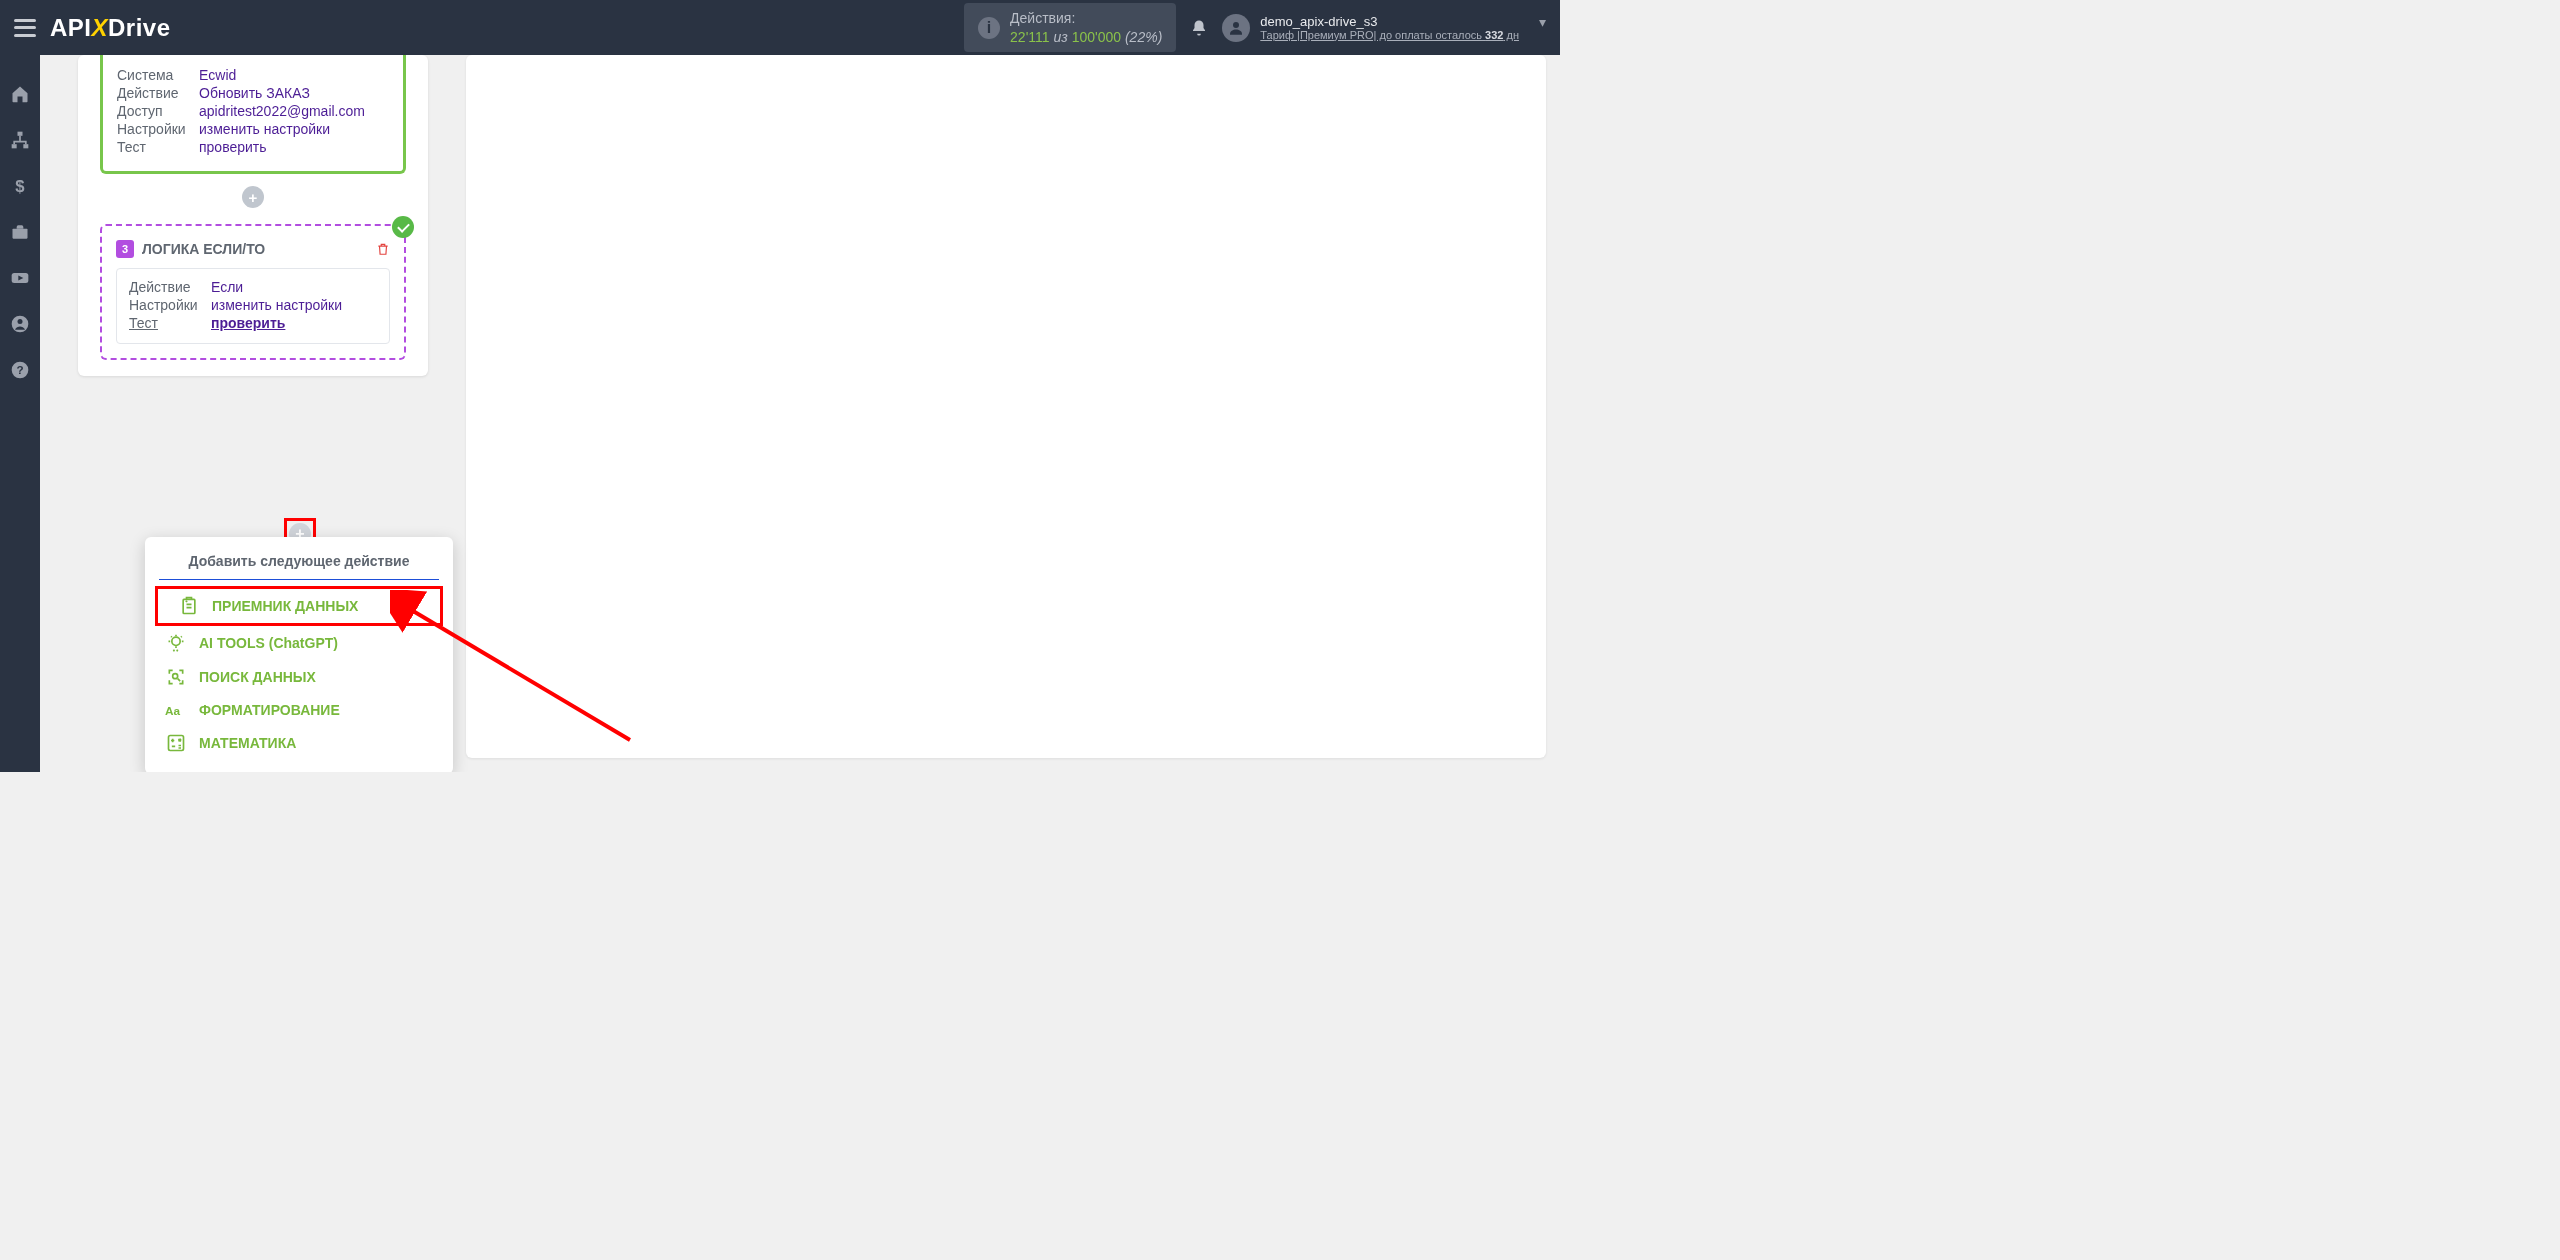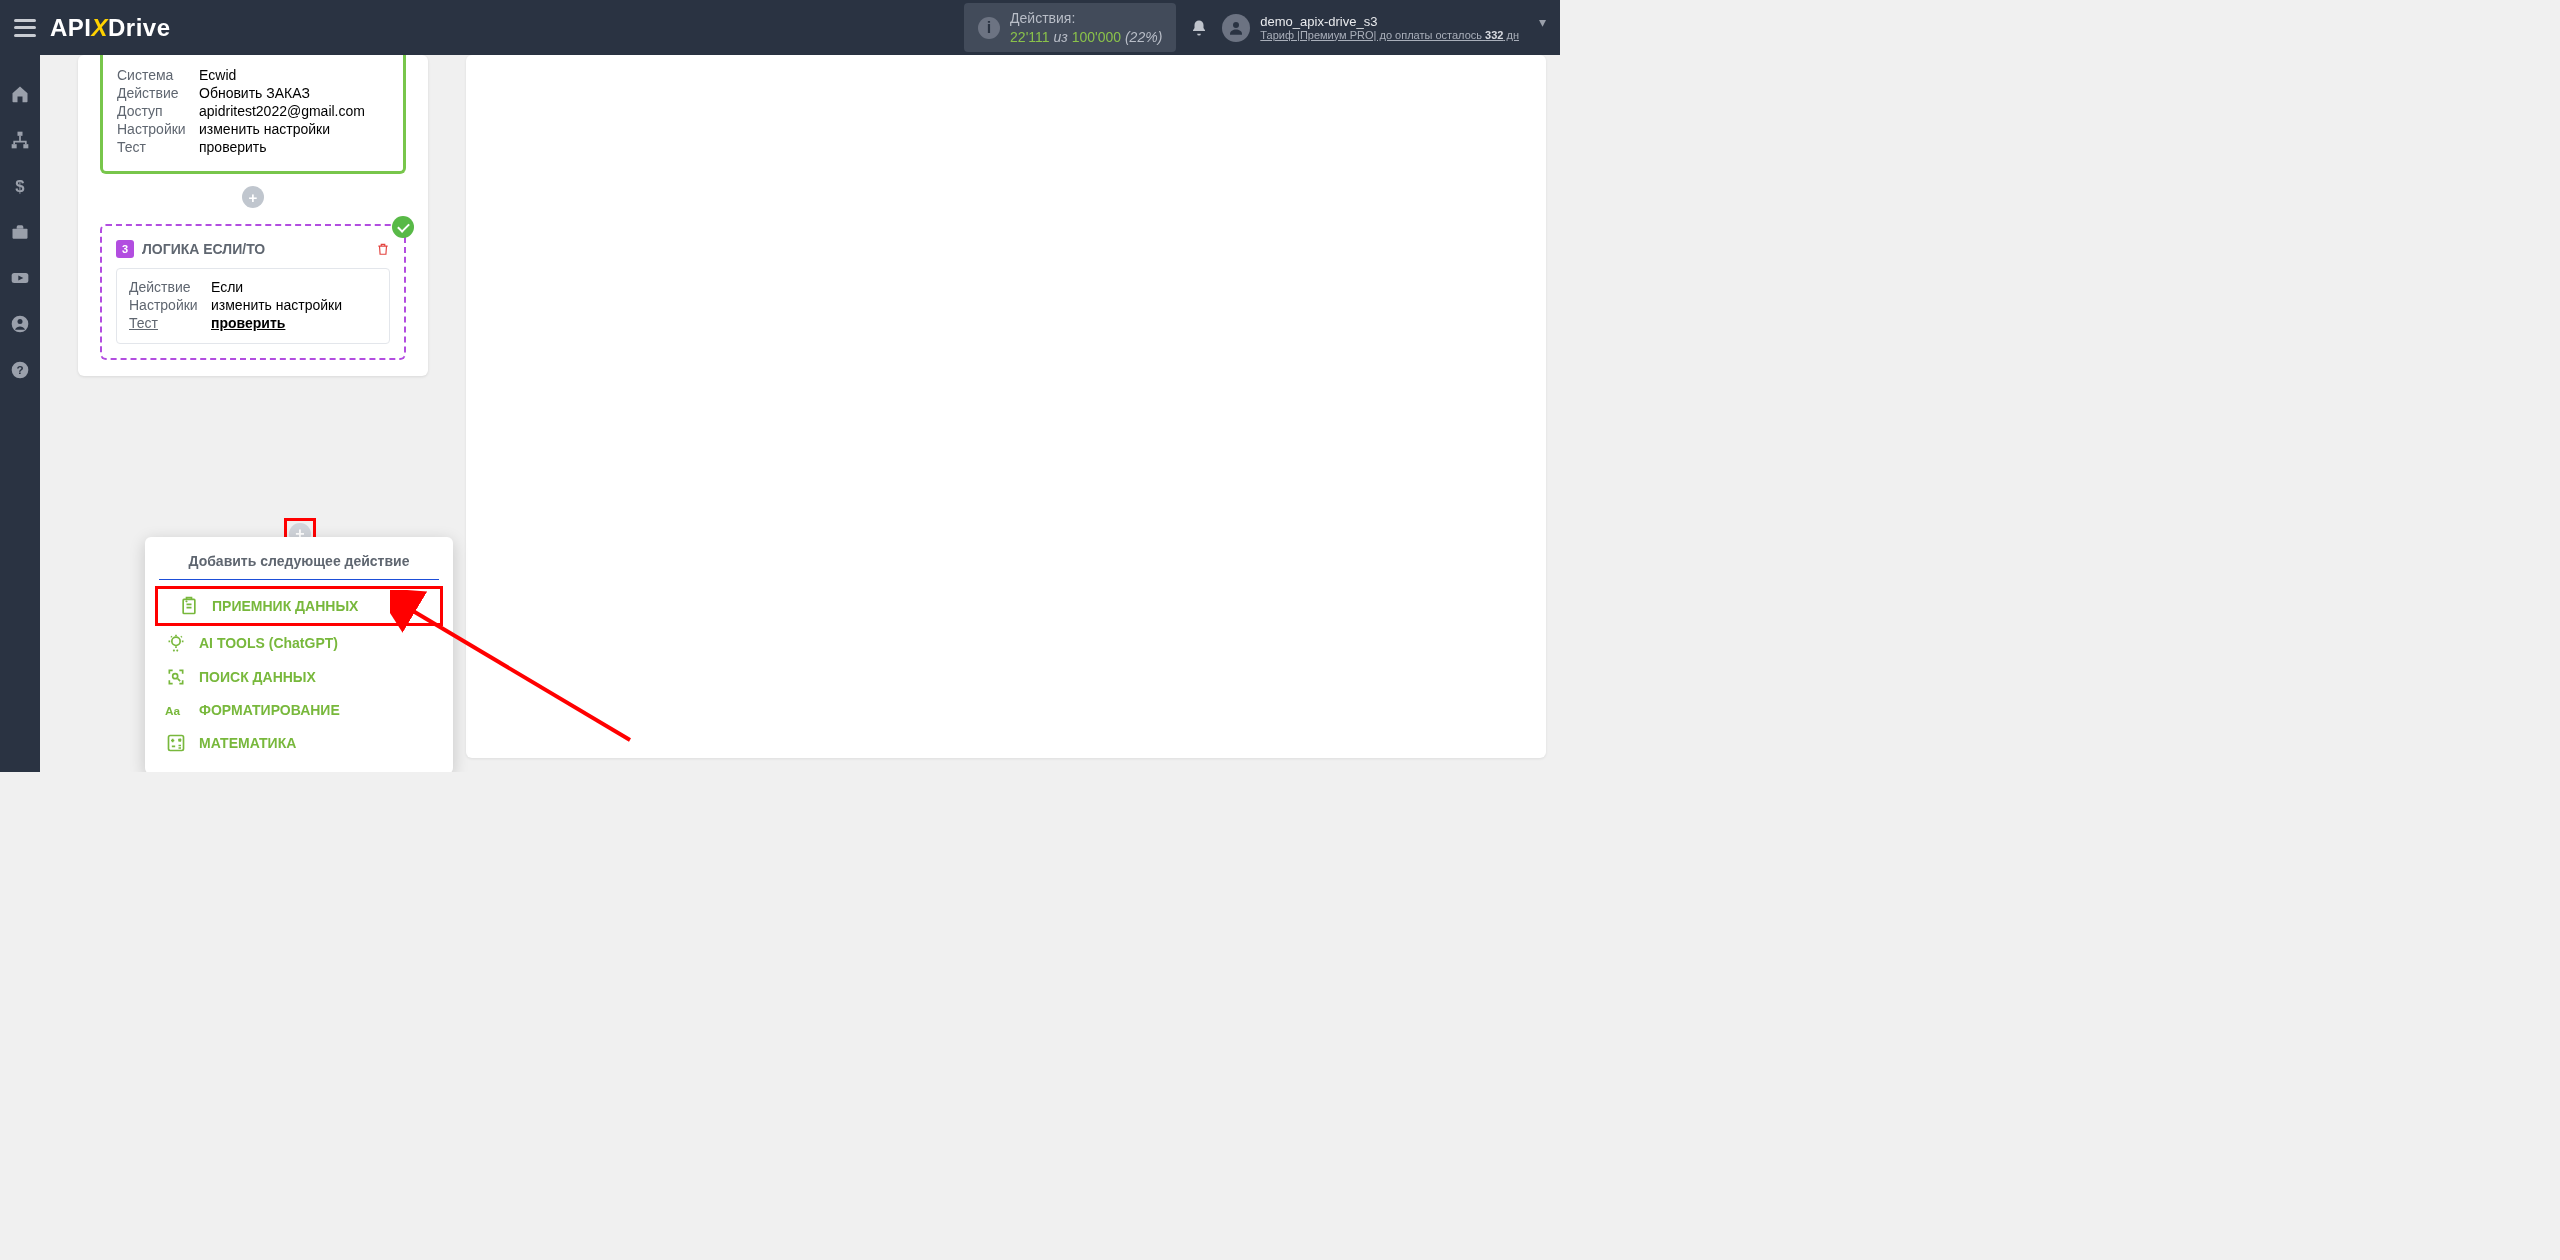--- a/index.html
+++ b/index.html
@@ -25,21 +25,21 @@
 
 .side-nav { position: absolute; top: 55px; left: 0; bottom: 0; width: 40px; background: #2a3342; display: flex; flex-direction: column; align-items: center; padding-top: 28px; gap: 24px; color: #9aa0ab; }
 .side-nav .ni { width: 22px; height: 22px; display: flex; align-items: center; justify-content: center; cursor: pointer; }
 
 .main-col { position: absolute; top: 55px; left: 40px; width: 440px; }
 
 .card1 { position: absolute; top: 0; left: 38px; width: 350px; background: #fff; border-radius: 6px; box-shadow: 0 1px 3px rgba(0,0,0,0.1); padding: 0 0 16px 0; }
 .block-green { margin: 0 auto; width: 306px; border: 3px solid #78c64b; border-top: none; border-radius: 0 0 6px 6px; padding: 12px 14px 14px; }
 .kv { display: flex; gap: 4px; font-size: 14px; margin-bottom: 2px; }
 .kv .k { width: 78px; color: #5f6670; }
-.kv .v { color: #000000; cursor: pointer; text-align: center; }
+.kv .v { color: #4c1d95; cursor: pointer; text-align: center; }
 
 .plus-circ { width: 22px; height: 22px; border-radius: 50%; background: #c0c6ce; color: #fff; display: flex; align-items: center; justify-content: center; font-size: 15px; font-weight: bold; margin: 12px auto 0; cursor: pointer; }
 
 .block-purple { position: relative; margin: 16px auto 0; width: 306px; border: 2px dashed #b24de0; border-radius: 6px; padding: 14px; }
 .ok-badge { position: absolute; top: -10px; right: -10px; width: 22px; height: 22px; background: #58b947; border-radius: 50%; display: flex; align-items: center; justify-content: center; }
 .ok-badge::after { content: ""; width: 9px; height: 5px; border-left: 2.5px solid #fff; border-bottom: 2.5px solid #fff; transform: rotate(-45deg); margin-top: -2px; }
 .bp-head { display: flex; align-items: center; gap: 8px; margin-bottom: 10px; }
 .bp-num { width: 18px; height: 18px; background: #b24de0; color: #fff; font-size: 11px; font-weight: bold; border-radius: 3px; display: flex; align-items: center; justify-content: center; }
 .bp-title { color: #5f6670; font-weight: bold; font-size: 14px; }
 .bp-trash { margin-left: auto; color: #e34440; cursor: pointer; }

